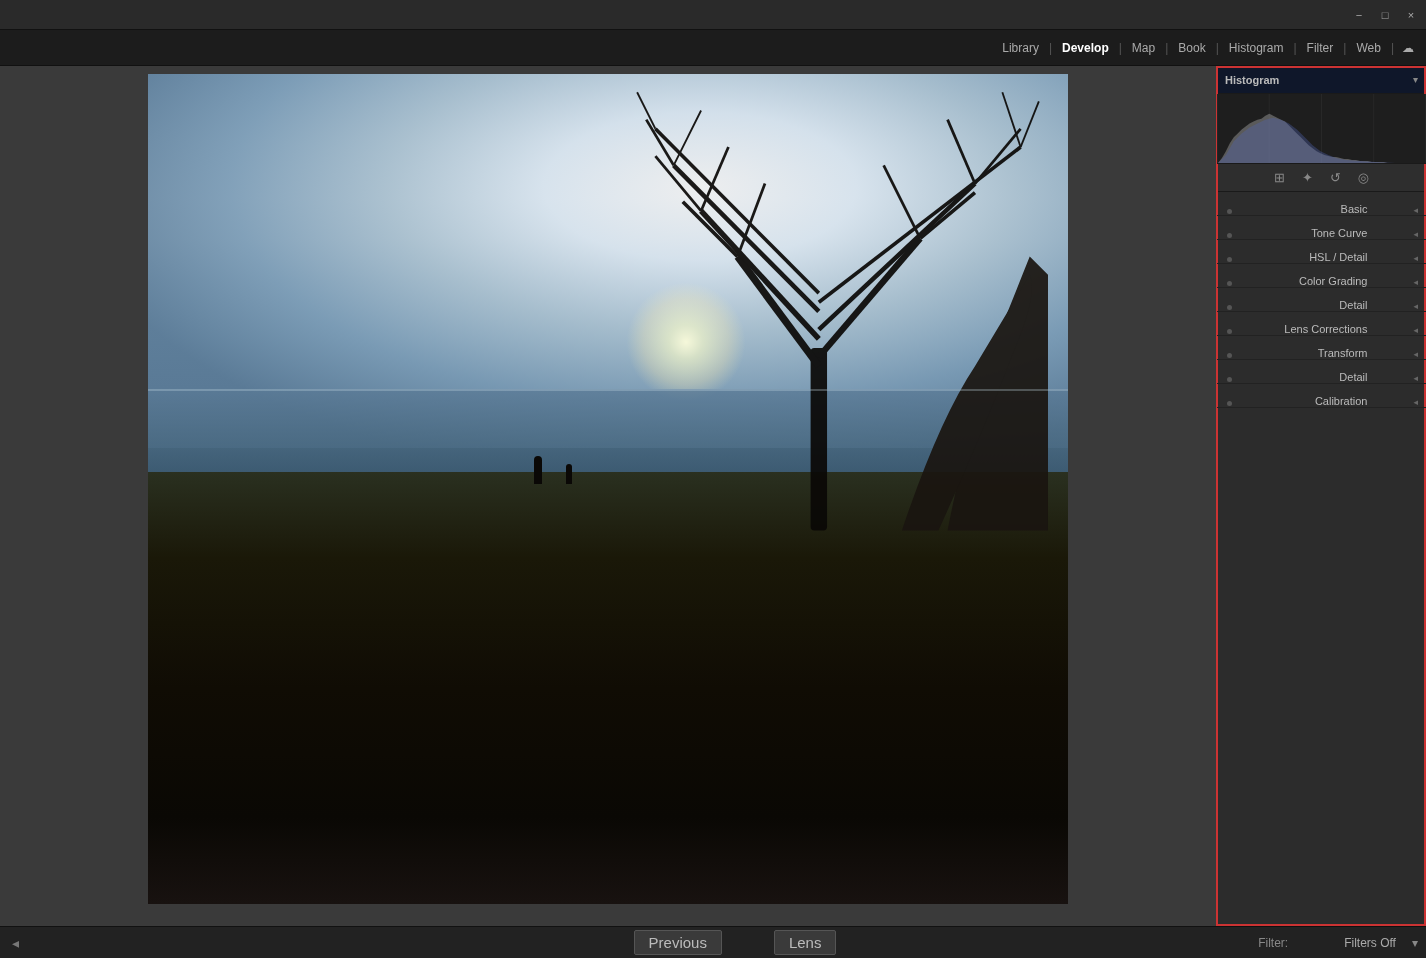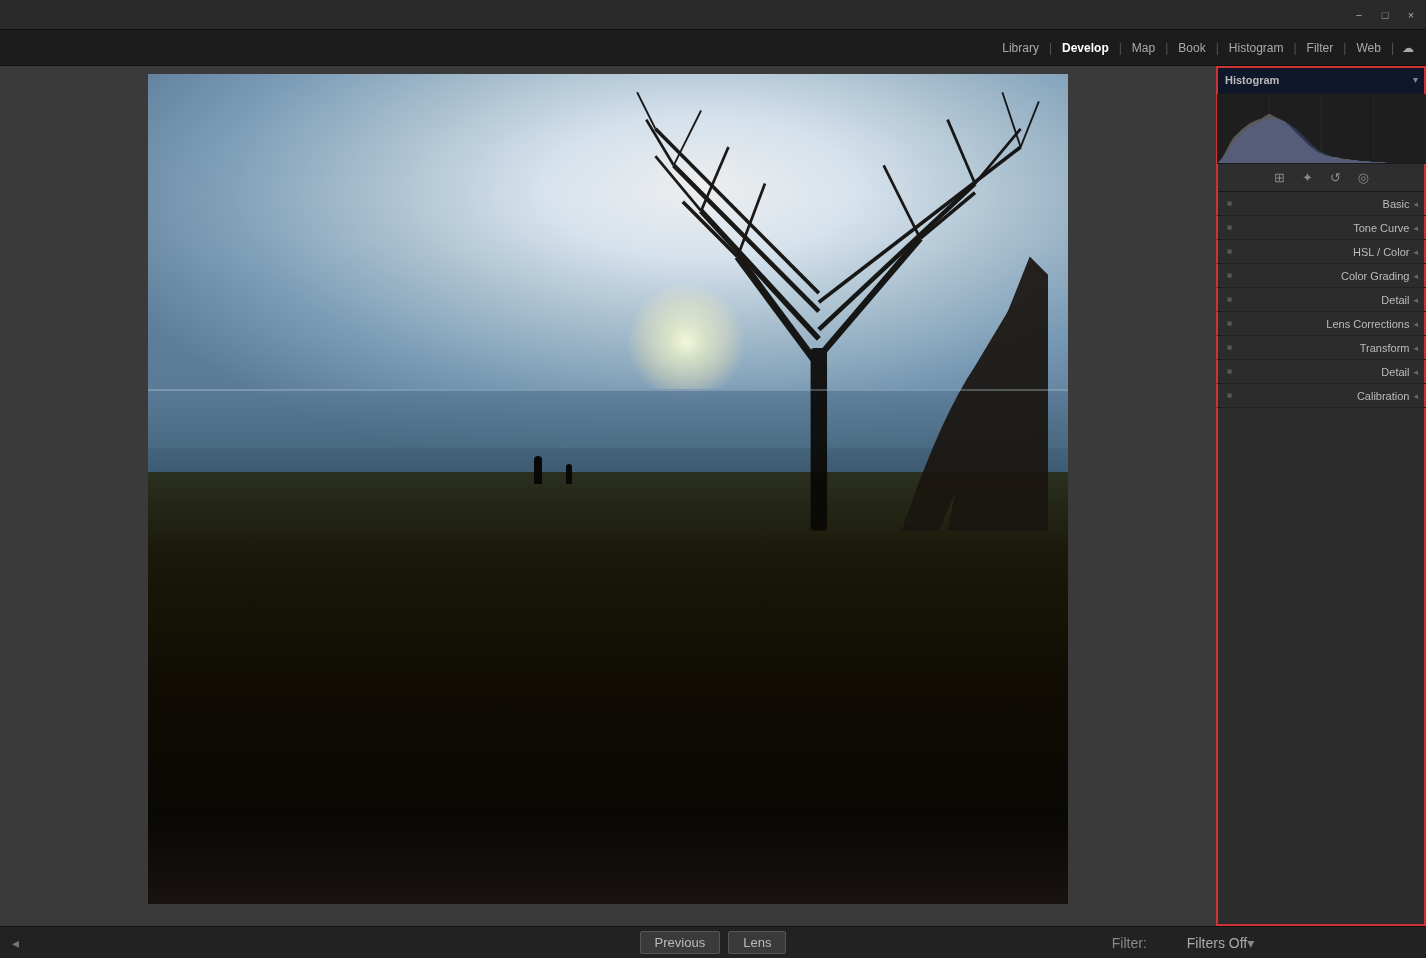--- a/index.html
+++ b/index.html
@@ -238,26 +238,27 @@
       width: 18px;
       height: 18px;
       display: flex;
       align-items: center;
       justify-content: center;
     }
 
     
     .panel-section {
       display: flex;
-      align-items: center;
+      align-items: flex-end;
       height: 24px;
       padding: 0 8px;
       border-bottom: 1px solid #222;
       cursor: pointer;
       position: relative;
+      gap: 42px;
     }
     .panel-section-dot {
       width: 8px;
       height: 8px;
       display: flex;
       align-items: center;
       justify-content: center;
       margin-right: 4px;
       flex-shrink: 0;
     }
@@ -312,34 +313,35 @@
       flex: 1;
       display: flex;
       align-items: center;
       justify-content: center;
       gap: 8px;
     }
     .bottom-btn {
       background: #3a3a3a;
       border: 1px solid #555;
       color: #bbb;
-      font-size: 13px;
+      font-size: 15px;
       padding: 3px 14px;
       cursor: pointer;
       border-radius: 2px;
+      margin-left: 44px;
     }
     .bottom-right {
       flex: 1;
       display: flex;
       align-items: center;
-      justify-content: center;
+      justify-content: flex-end;
       padding-right: 8px;
-      gap: 0;
+      gap: 16px;
       color: #888;
-      font-size: 14px;
+      font-size: 12px;
     }
   </style>
 </head>
 <body>
 
 <div id="titlebar">
   <div class="titlebar-btn">−</div>
   <div class="titlebar-btn">□</div>
   <div class="titlebar-btn">×</div>
 </div>
@@ -461,21 +463,21 @@
           <div class="panel-section-dot-inner"></div>
         </div>
       <span class="panel-section-name">Tone Curve</span>
       <span class="panel-section-arrow">◂</span>
     </div>
 
     <div class="panel-section">
       <div class="panel-section-dot">
           <div class="panel-section-dot-inner"></div>
         </div>
-      <span class="panel-section-name">HSL / Color</span>
+      <span class="panel-section-name">HSL / Detail</span>
       <span class="panel-section-arrow">◂</span>
     </div>
 
     <div class="panel-section">
       <div class="panel-section-dot">
           <div class="panel-section-dot-inner"></div>
         </div>
       <span class="panel-section-name">Color Grading</span>
       <span class="panel-section-arrow">◂</span>
     </div>

